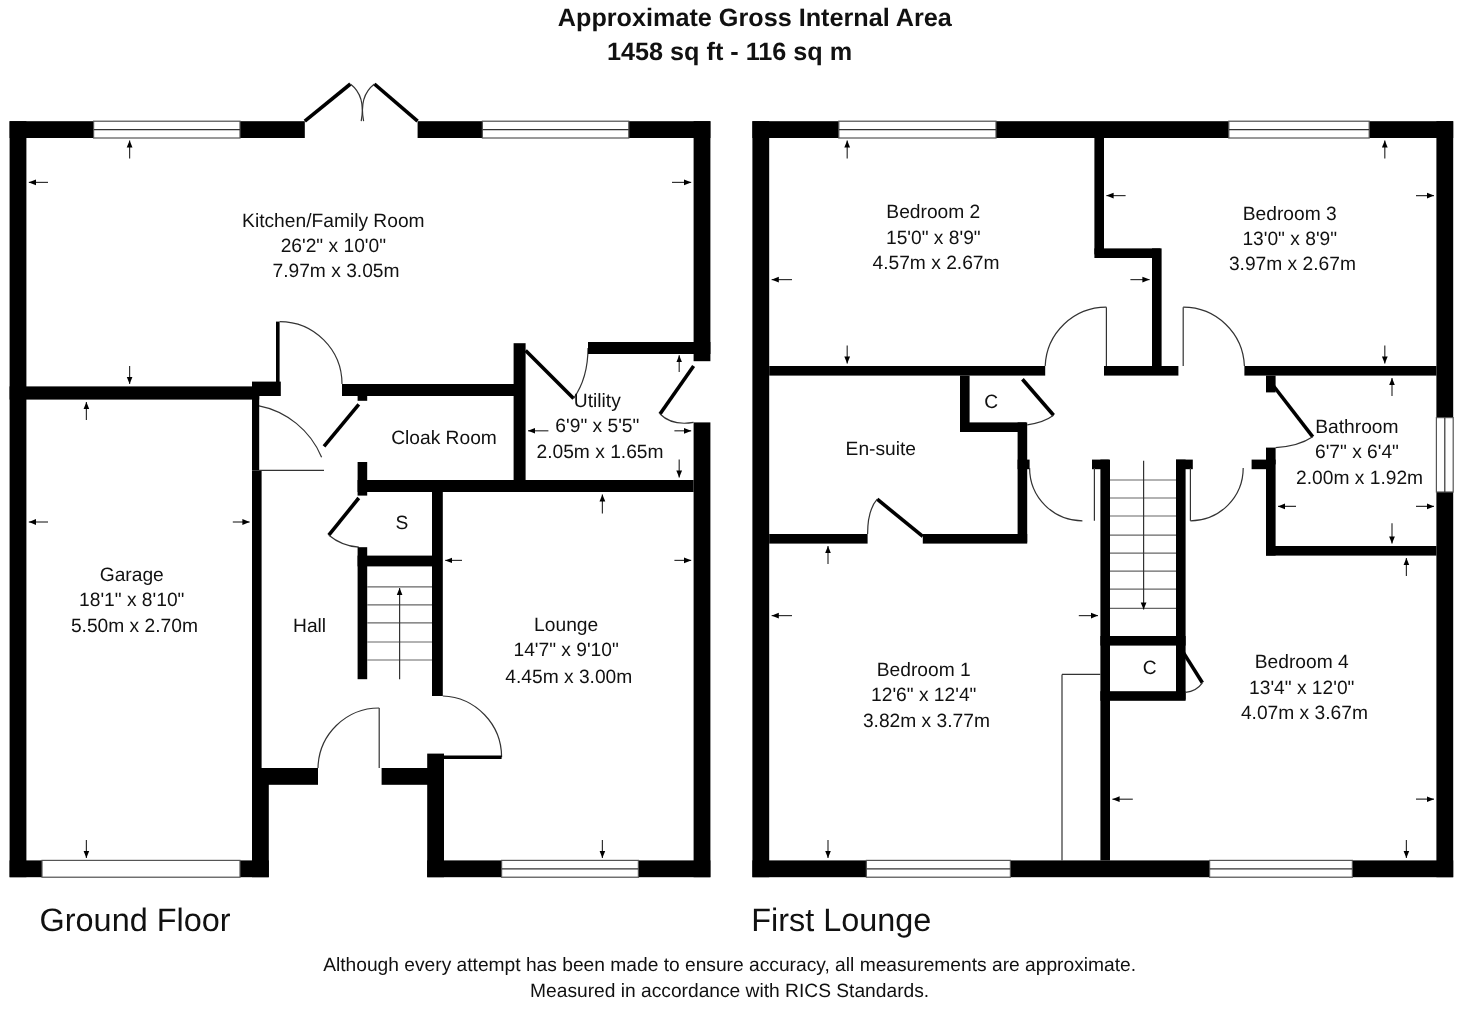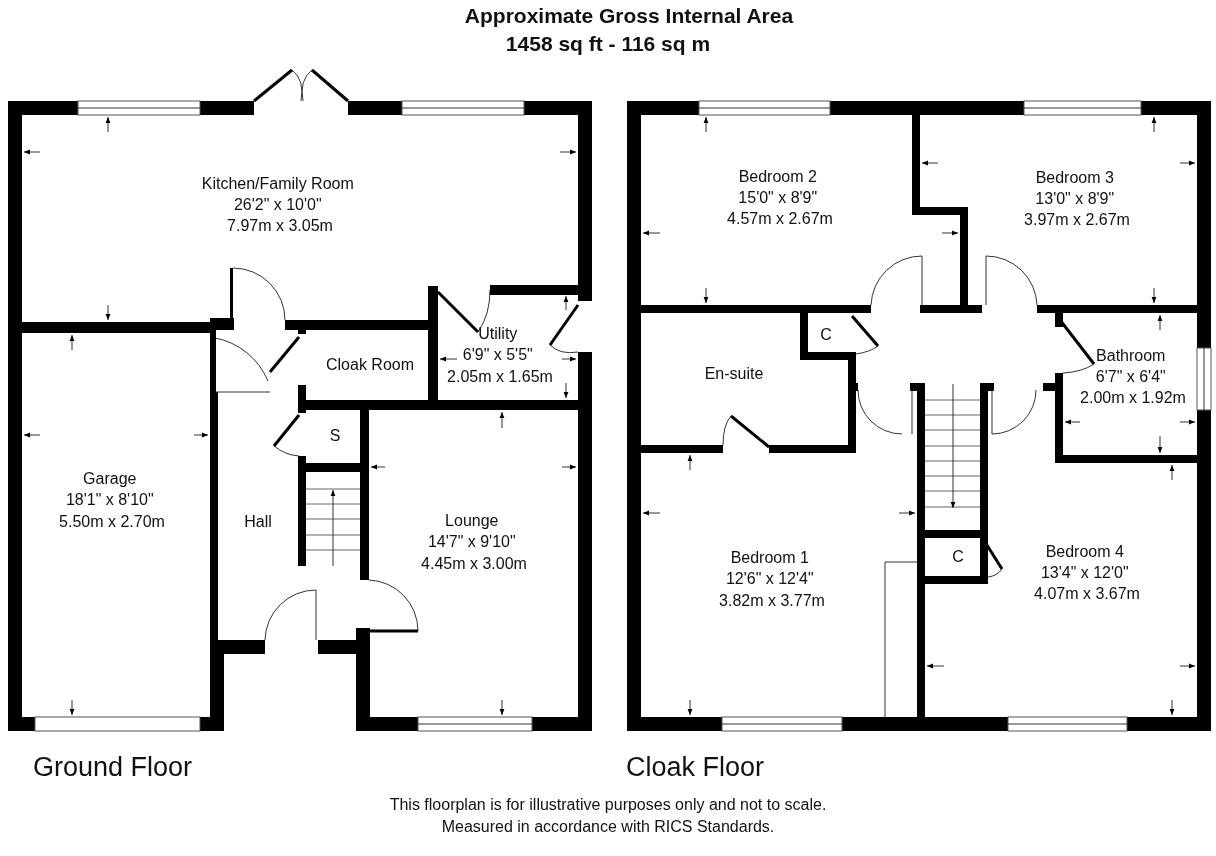--- a/index.html
+++ b/index.html
@@ -277,18 +277,18 @@
     <text class="room-label"><tspan x="958" y="562">C</tspan></text>
     <text class="room-label">
       <tspan x="1087" y="557">Bedroom 4</tspan>
       <tspan x="1087" y="578">13'4" x 12'0"</tspan>
       <tspan x="1087" y="599">4.07m x 3.67m</tspan>
     </text>
   </g>
 </svg>
 
 <div class="floor-label" id="floor-ground">Ground Floor</div>
-<div class="floor-label" id="floor-first">Cloak Floor</div>
+<div class="floor-label" id="floor-first">First Lounge</div>
 
 <div class="disclaimer">
-  <div>This floorplan is for illustrative purposes only and not to scale.</div>
+  <div>Although every attempt has been made to ensure accuracy, all measurements are approximate.</div>
   <div>Measured in accordance with RICS Standards.</div>
 </div>
 
 </body></html>

